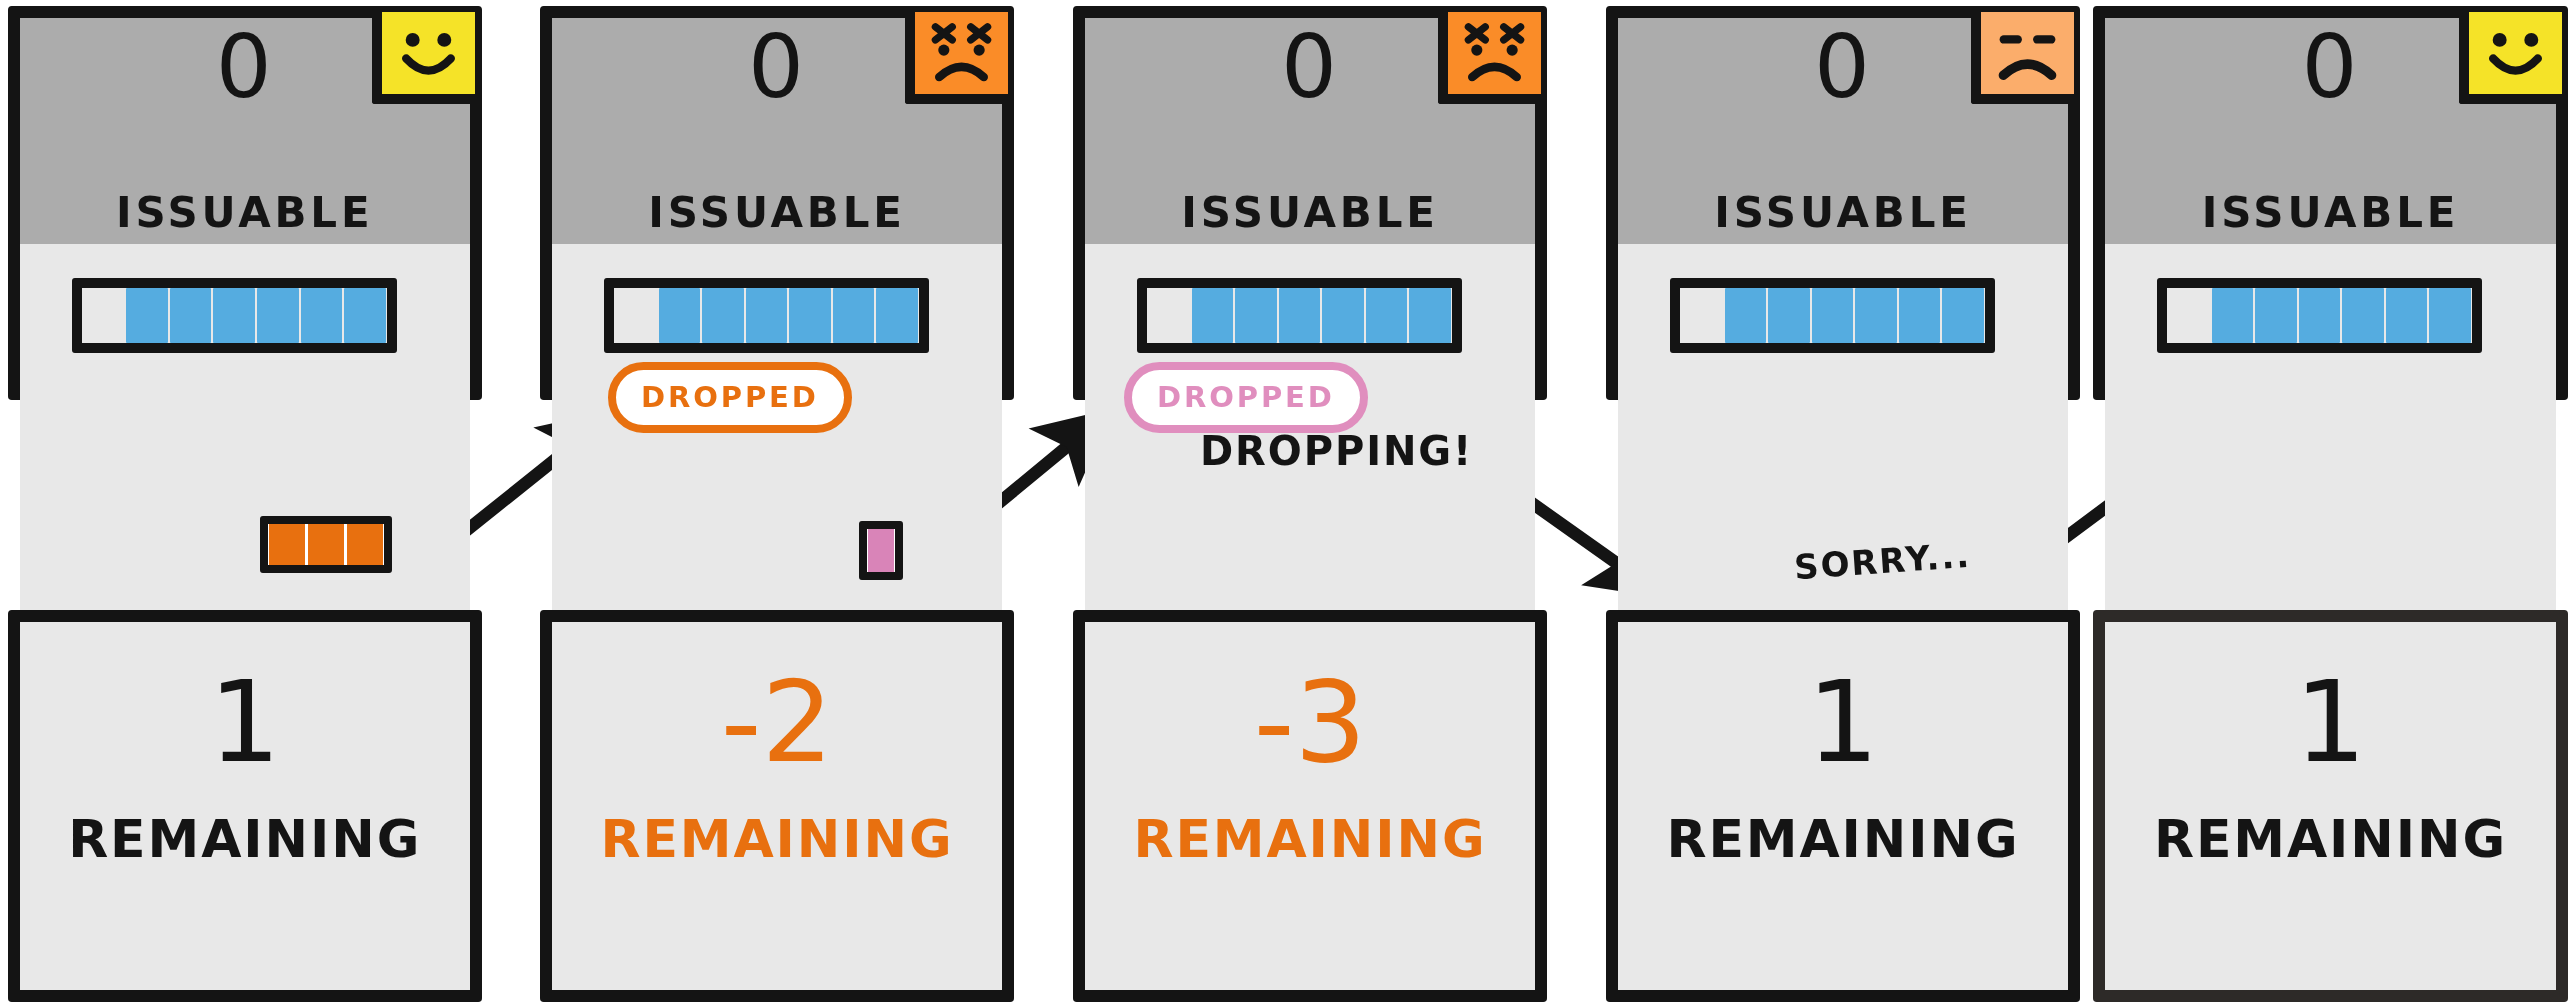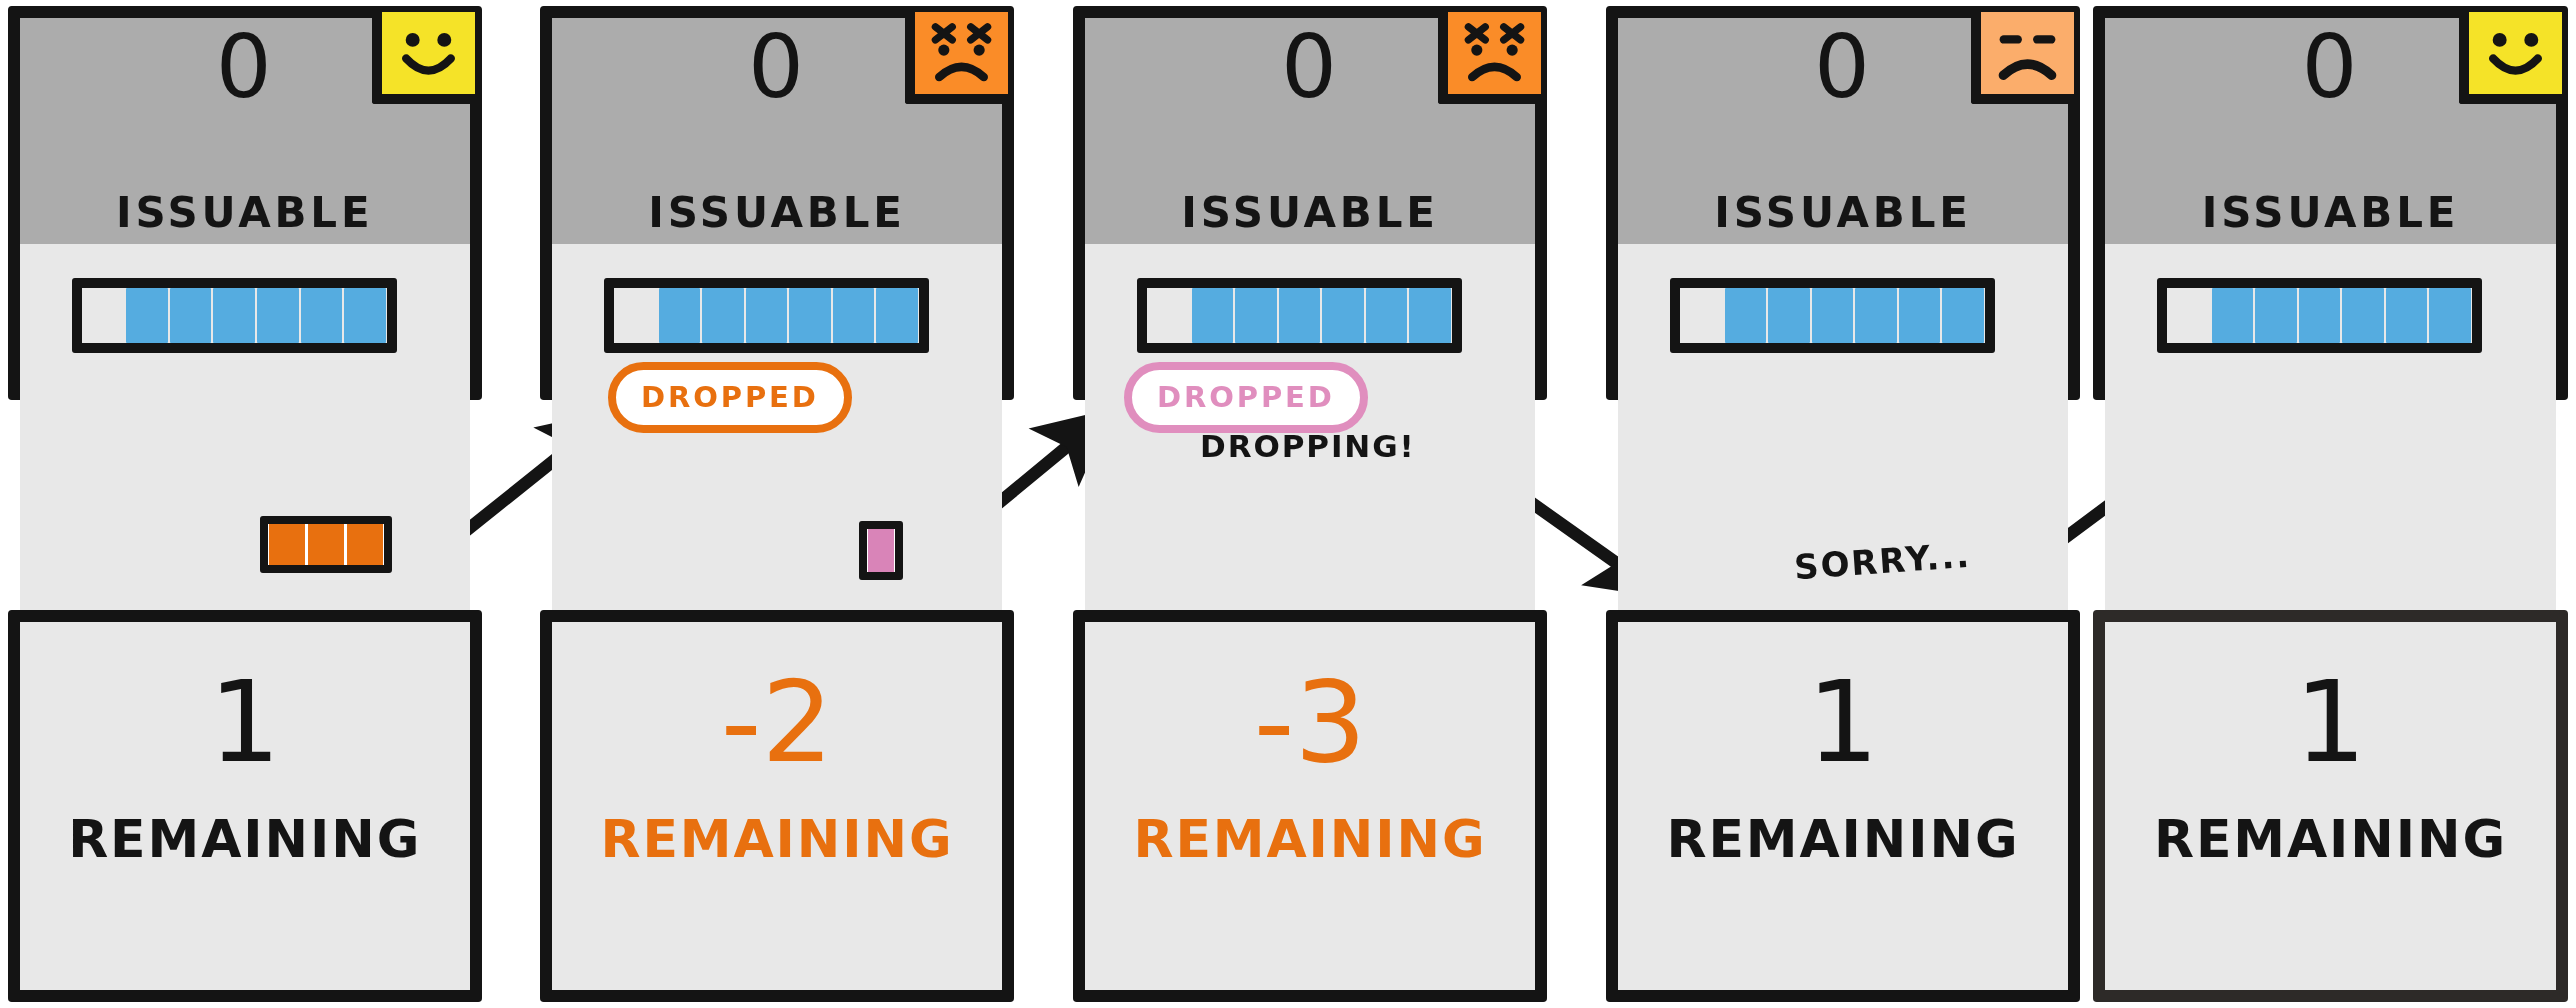--- a/index.html
+++ b/index.html
@@ -185,21 +185,21 @@
   .block-group .blk {
     flex: 1 1 0;
     margin: 0 1.4px;
   }
   .blk.orange { background: #e8700f; }
   .blk.pink   { background: #d984b8; }
 
   
   .free-text {
     position: absolute;
-    font-size: 31px;
+    font-size: 40px;
     font-weight: 700;
     letter-spacing: 1.9px;
     color: #141414;
     white-space: nowrap;
   }
   .free-text.small {
     font-size: 34px;
     letter-spacing: 1.9px;
   }
 </style>

